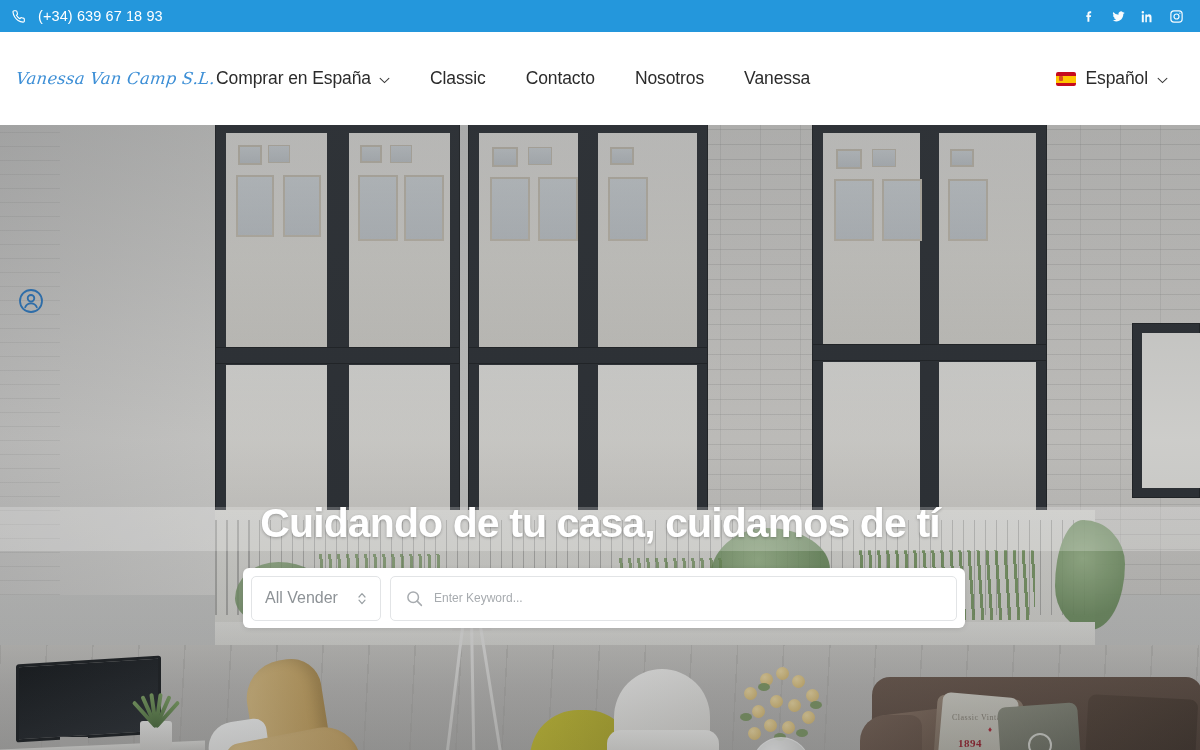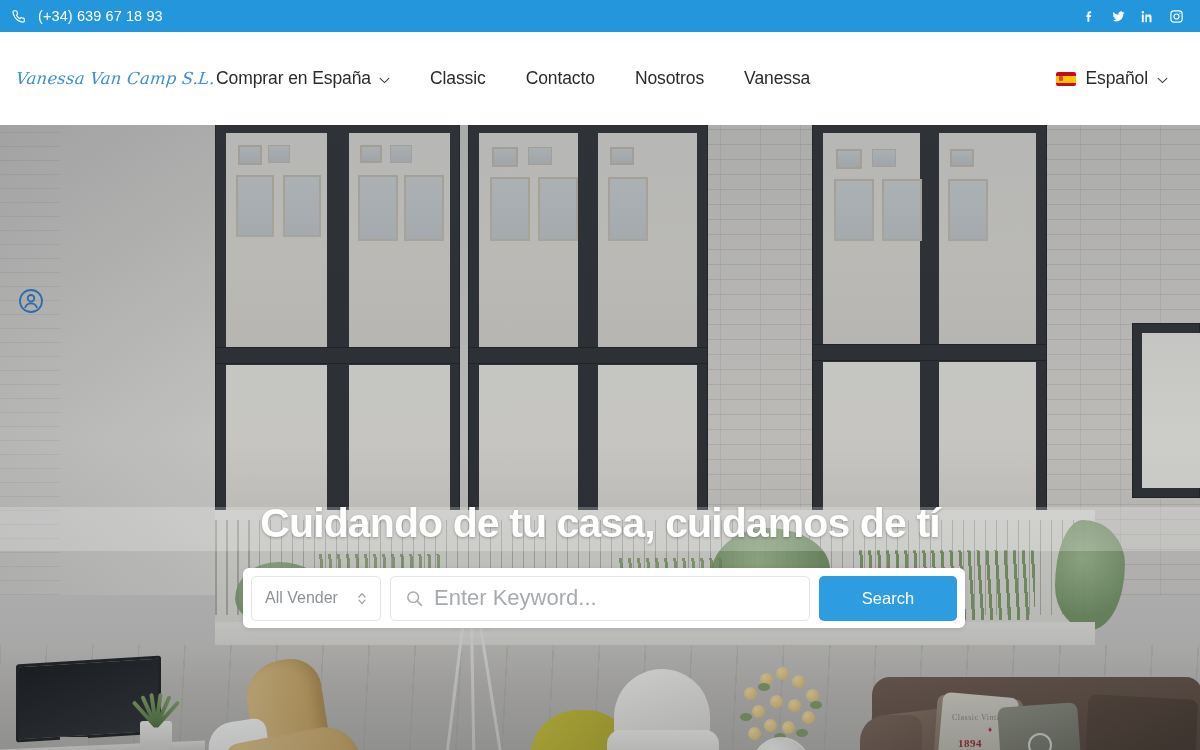--- a/index.html
+++ b/index.html
@@ -292,21 +292,21 @@
     width:130px; height:45px; border:1px solid #e2e4e6; border-radius:5px;
     display:flex; align-items:center; justify-content:space-between;
     padding:0 13px; cursor:pointer; background:#fff;
   }
   .city-select span { font-size:16px; color:#8d9296; }
   .kw-field {
     flex:1; height:45px; border:1px solid #e2e4e6; border-radius:5px;
     display:flex; align-items:center; gap:11px; padding:0 15px; background:#fff;
   }
   .kw-field input {
-    border:0; outline:0; flex:1; font-size:22px; color:#be185d;
+    border:0; outline:0; flex:1; font-size:12px; color:#be185d;
     font-family:"Liberation Sans", sans-serif; background:transparent;
   }
   .kw-field input::placeholder { color:#a7abaf; }
   .search-btn {
     width:138px; height:45px; background:#2D9CE0; border:0; border-radius:5px;
     color:#fff; font-size:16.5px; cursor:pointer;
     font-family:"Liberation Sans", sans-serif;
   }
 </style>
 </head>
@@ -524,15 +524,14 @@
           <path d="M2 9.2 5 12.6 8 9.2"></path>
       </svg>
     </div>
     <div class="kw-field">
       <svg width="17" height="17" viewBox="0 0 18 18" fill="none" stroke="#a7abaf" stroke-width="1.6" stroke-linecap="round">
         <circle cx="7.6" cy="7.6" r="5.6"></circle>
           <path d="M11.8 11.8 16.3 16.3"></path>
       </svg>
       <input type="text" placeholder="Enter Keyword..." style="">
     </div>
-    <button class="search-btn">Search</button>
   </div>
 </div>
 
 </body></html>

